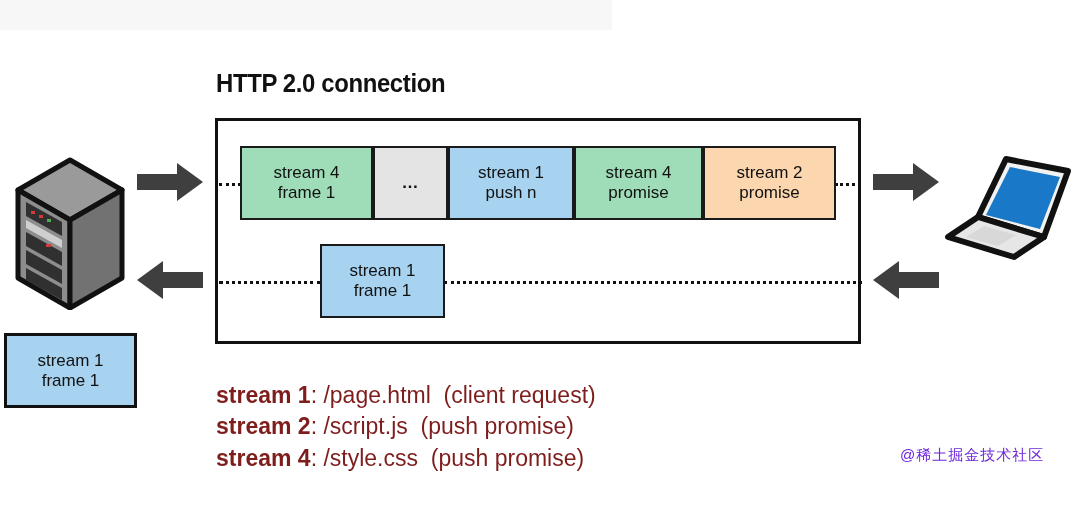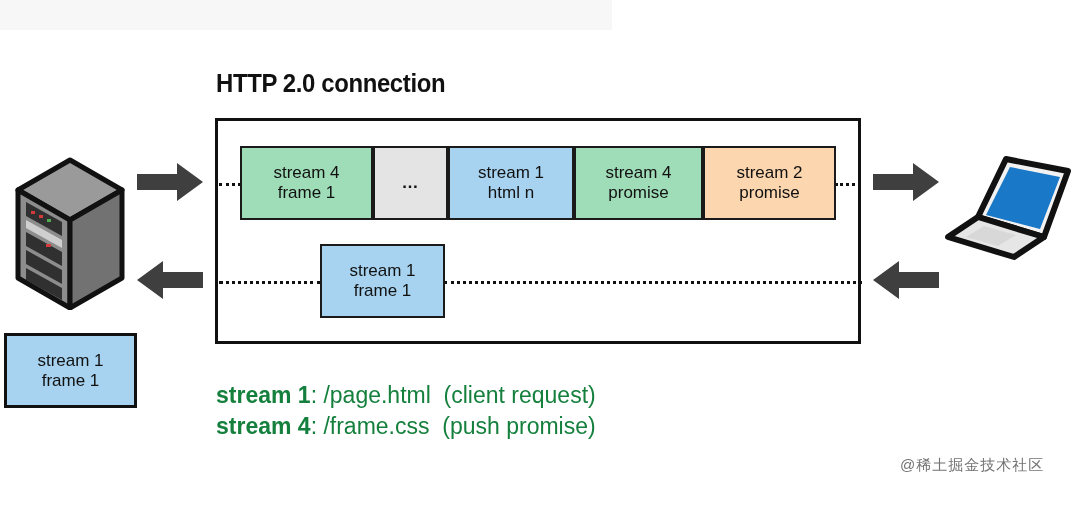--- a/index.html
+++ b/index.html
@@ -74,31 +74,31 @@
   .arrow{position:absolute;}
   .arrow svg{display:block;}
 
   
   .device{position:absolute;}
   .device svg{display:block;}
 
   
   .legend{
     position:absolute;left:216px;top:380px;
-    color:#15803d;font-size:23px;line-height:1.36;
+    color:#7f1d1d;font-size:23px;line-height:1.36;
     white-space:nowrap;
   }
   .legend .row{display:block;}
   .legend b{font-weight:bold;}
   .legend .thin{font-weight:normal;}
 
   
   .watermark{
-    position:absolute;left:900px;top:456px;
-    color:#737373;font-size:15px;letter-spacing:1px;white-space:nowrap;
+    position:absolute;left:900px;top:446px;
+    color:#6d28d9;font-size:15px;letter-spacing:1px;white-space:nowrap;
   }
 </style>
 </head>
 <body>
 
 <div id="stage">
 
   <div class="band"></div>
 
   <div class="title">HTTP 2.0 connection</div>
@@ -168,38 +168,39 @@
     <span class="l1">stream 4</span>
     <span class="l2">frame 1</span>
   </div>
 
   <div class="fbox grey f2">
     <span class="dots">…</span>
   </div>
 
   <div class="fbox blue f3">
     <span class="l1">stream 1</span>
-    <span class="l2">html n</span>
+    <span class="l2">push n</span>
   </div>
 
   <div class="fbox green f4">
     <span class="l1">stream 4</span>
     <span class="l2 ital">promise</span>
   </div>
 
   <div class="fbox orange f5">
     <span class="l1">stream 2</span>
     <span class="l2 ital">promise</span>
   </div>
 
   <div class="fbox blue f6">
     <span class="l1">stream 1</span>
     <span class="l2">frame 1</span>
   </div>
 
   <div class="legend">
     <span class="row"><b>stream 1</b><span class="thin">: </span><span class="thin">/page.html</span>&nbsp; <span class="thin">(client request)</span></span>
-    <span class="row"><b>stream 4</b><span class="thin">: </span><span class="thin">/frame.css</span>&nbsp; <span class="thin">(push promise)</span></span>
+    <span class="row"><b>stream 2</b><span class="thin">: </span><span class="thin">/script.js</span>&nbsp; <span class="thin">(push promise)</span></span>
+    <span class="row"><b>stream 4</b><span class="thin">: </span><span class="thin">/style.css</span>&nbsp; <span class="thin">(push promise)</span></span>
   </div>
 
   <div class="watermark">@稀土掘金技术社区</div>
 
 </div>
 
 </body></html>

